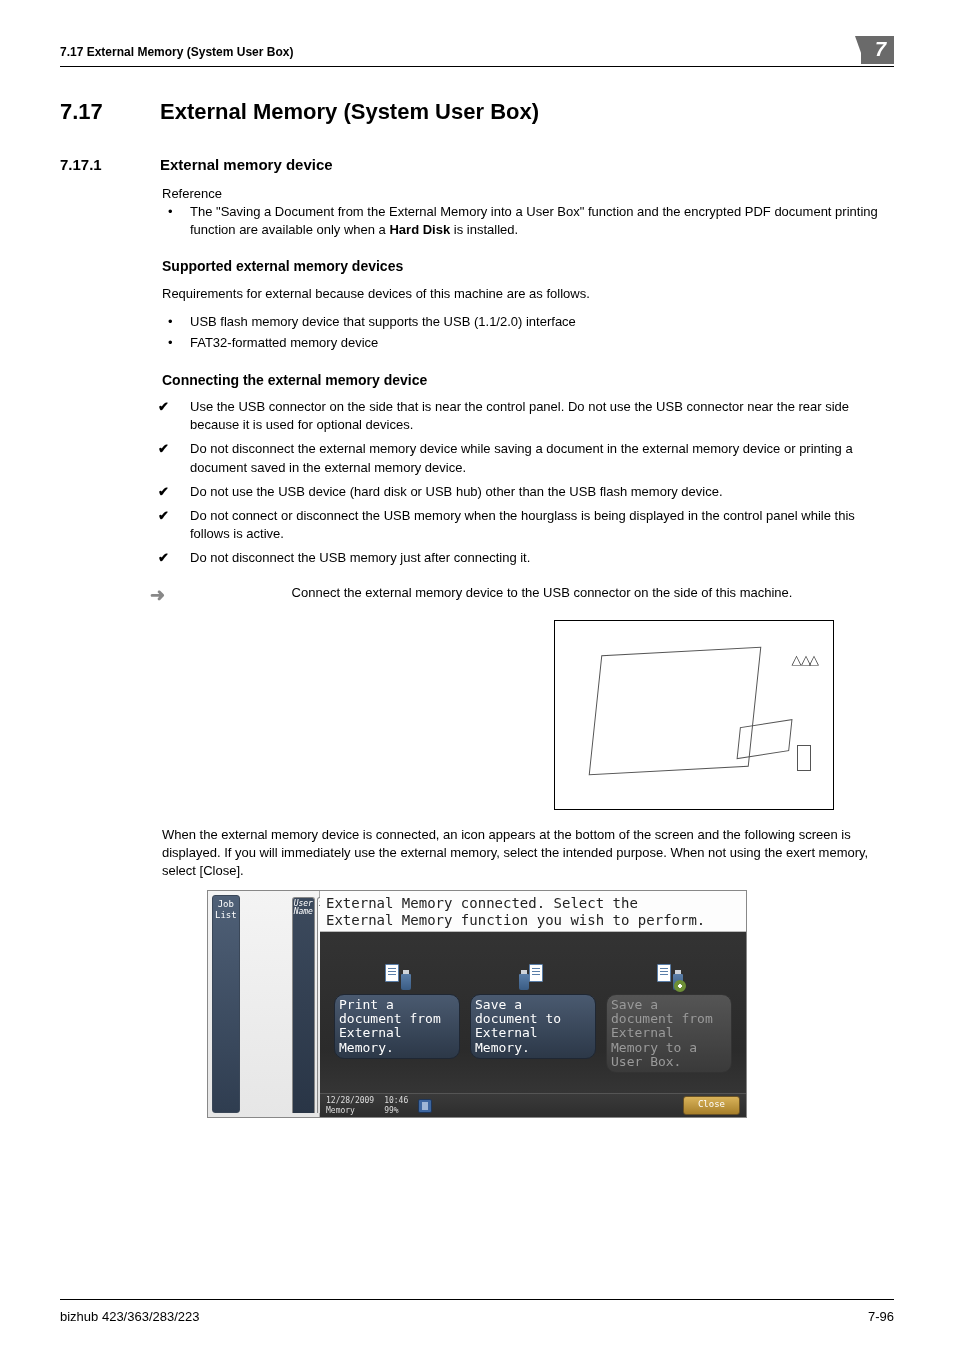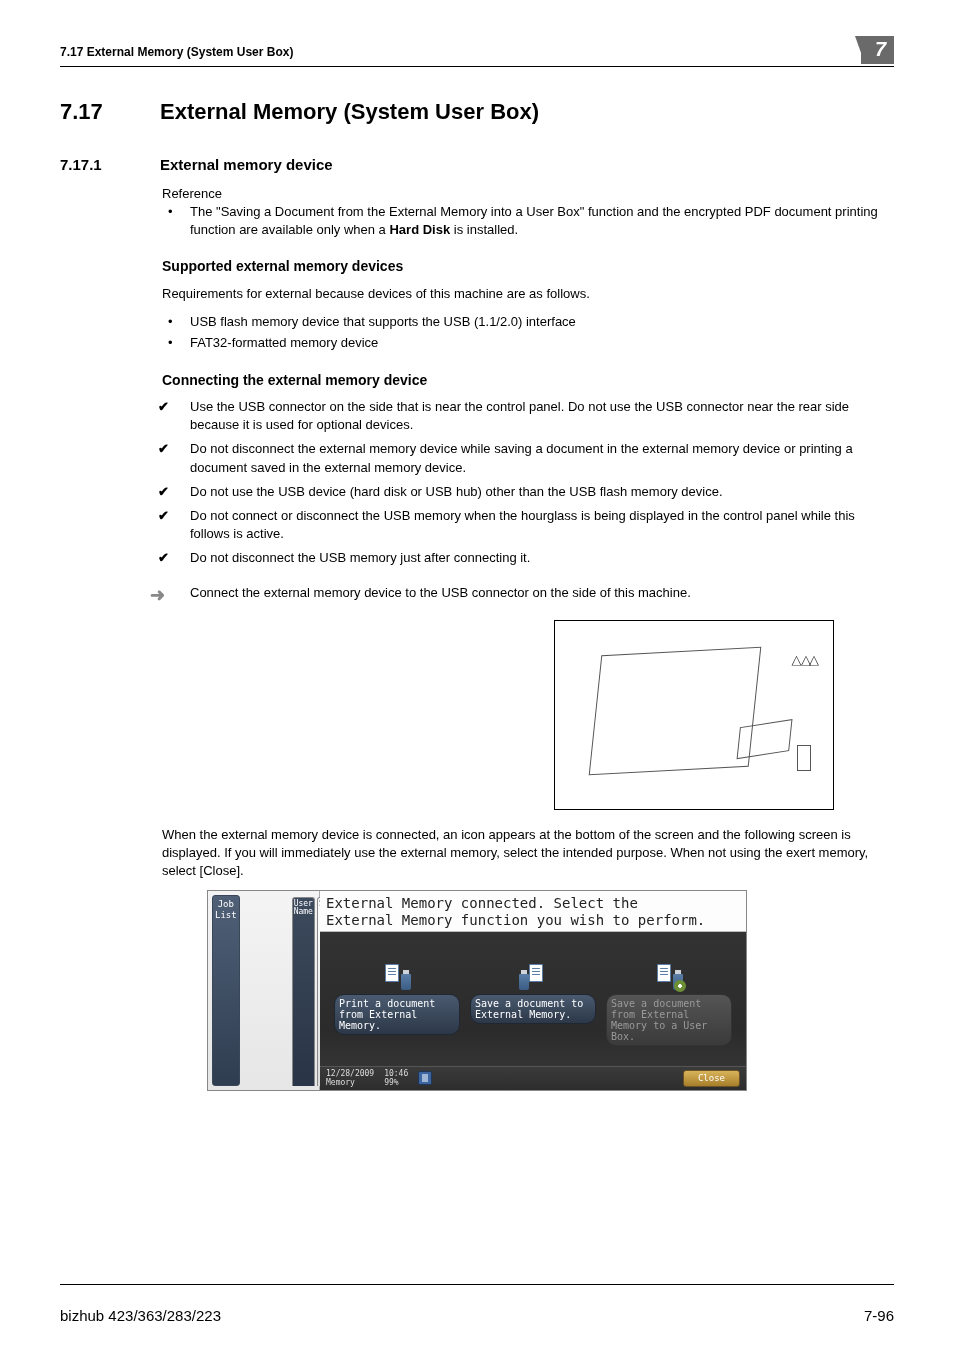--- a/index.html
+++ b/index.html
@@ -67,21 +67,21 @@
   .para { margin-left: 102px; margin-bottom: 10px; }
   .bold { font-weight: bold; }
   ul.bullet-list { list-style: none; margin-left: 102px; margin-bottom: 10px; }
   ul.bullet-list > li { position: relative; padding-left: 28px; margin-bottom: 3px; }
   ul.bullet-list > li::before { content: "\2022"; position: absolute; left: 6px; top: 0; }
   ul.check-list { list-style: none; margin-left: 90px; margin-bottom: 16px; }
   ul.check-list > li { position: relative; padding-left: 40px; margin-bottom: 6px; }
   ul.check-list > li::before { content: "\2714"; position: absolute; left: 8px; top: 0; font-weight: bold; }
   .arrow-row { display: flex; align-items: flex-start; margin-left: 90px; margin-bottom: 16px; }
   .arrow-glyph { width: 40px; color: #888; font-size: 18px; font-weight: bold; line-height: 1; padding-top: 2px; }
-  .arrow-text { flex: 1; }
+  .arrow-text { flex: 1; text-align: center; }
 
   
   .printer-box {
     width: 280px;
     height: 190px;
     border: 1px solid #000;
     margin: 0 60px 16px auto;
     position: relative;
     background: #fff;
   }
@@ -133,20 +133,21 @@
     flex: 1;
     border: 1px solid #888;
     border-bottom: none;
     border-radius: 3px 3px 0 0;
     background: linear-gradient(#3c4a5d, #293546);
     color: #fff;
     text-align: center;
     padding: 2px 1px;
     font-size: 8px;
     line-height: 1;
+    font-style: italic;
   }
   .ss-tab-active { background: linear-gradient(#fff, #dcdcdc); color: #333; }
   .ss-left-mid {
     height: 72px;
     border: 1px solid #aaa;
     border-top: none;
     background: linear-gradient(#eaeaea, #dcdcdc);
   }
   .ss-updown { display: flex; gap: 4px; margin-top: 6px; }
   .ss-sq {
@@ -205,33 +206,32 @@
   .ss-opt-icon.v2 .usb { left: 0; right: auto; }
   .ss-opt-icon .gear { position: absolute; right: -3px; bottom: -2px; width: 12px; height: 12px; border: 2px solid #6d8f36; border-radius: 50%; background: radial-gradient(#fff 35%, #6d8f36 36%); }
 
   .ss-opt-btn {
     width: 100%;
     border: 1px solid #1f2733;
     border-radius: 10px;
     background: linear-gradient(#4a5a70, #2c3848);
     color: #fff;
     padding: 3px 4px;
-    font-size: 10px;
+    font-size: 13px;
     text-align: left;
     min-height: 24px;
     line-height: 1.1;
     display: flex;
     align-items: center;
   }
   .ss-opt-btn.disabled { background: linear-gradient(#555, #3a3a3a); color: #9a9a9a; border-color: #333; }
   .ss-footer {
     background: linear-gradient(#3a3a3a, #2d2d2d);
     border-top: 1px solid #555;
     display: flex;
-    align-items: center;
     justify-content: space-between;
     padding: 2px 6px;
     color: #ddd;
     font-size: 8px;
   }
   .ss-footer-left { display: flex; gap: 10px; align-items: center; }
   .ss-iconbox { width: 14px; height: 14px; background: #3d66a0; border: 1px solid #1e365a; border-radius: 2px; position: relative; }
   .ss-iconbox::after { content: ""; position: absolute; left: 3px; top: 2px; width: 6px; height: 8px; background: #9fb6d6; }
   .ss-close-btn {
     border: 1px solid #6a5224;
@@ -239,24 +239,24 @@
     background: linear-gradient(#d9b35a, #a77f2a);
     color: #fff;
     padding: 2px 14px;
     font-size: 9px;
   }
 
   .page-footer {
     position: absolute;
     left: 60px; right: 60px; bottom: 24px;
     border-top: 1px solid #000;
-    padding-top: 20px;
+    padding-top: 8px;
     display: flex;
     justify-content: space-between;
-    font-size: 15px;
+    font-size: 13px;
   }
   body { position: relative; min-height: 1350px; padding-bottom: 60px; }
 </style>
 </head>
 <body>
 
 <div class="header-row">
   <div class="header-left">7.17    External Memory (System User Box)</div>
   <div class="header-right">
     <div class="header-badge">7</div>

